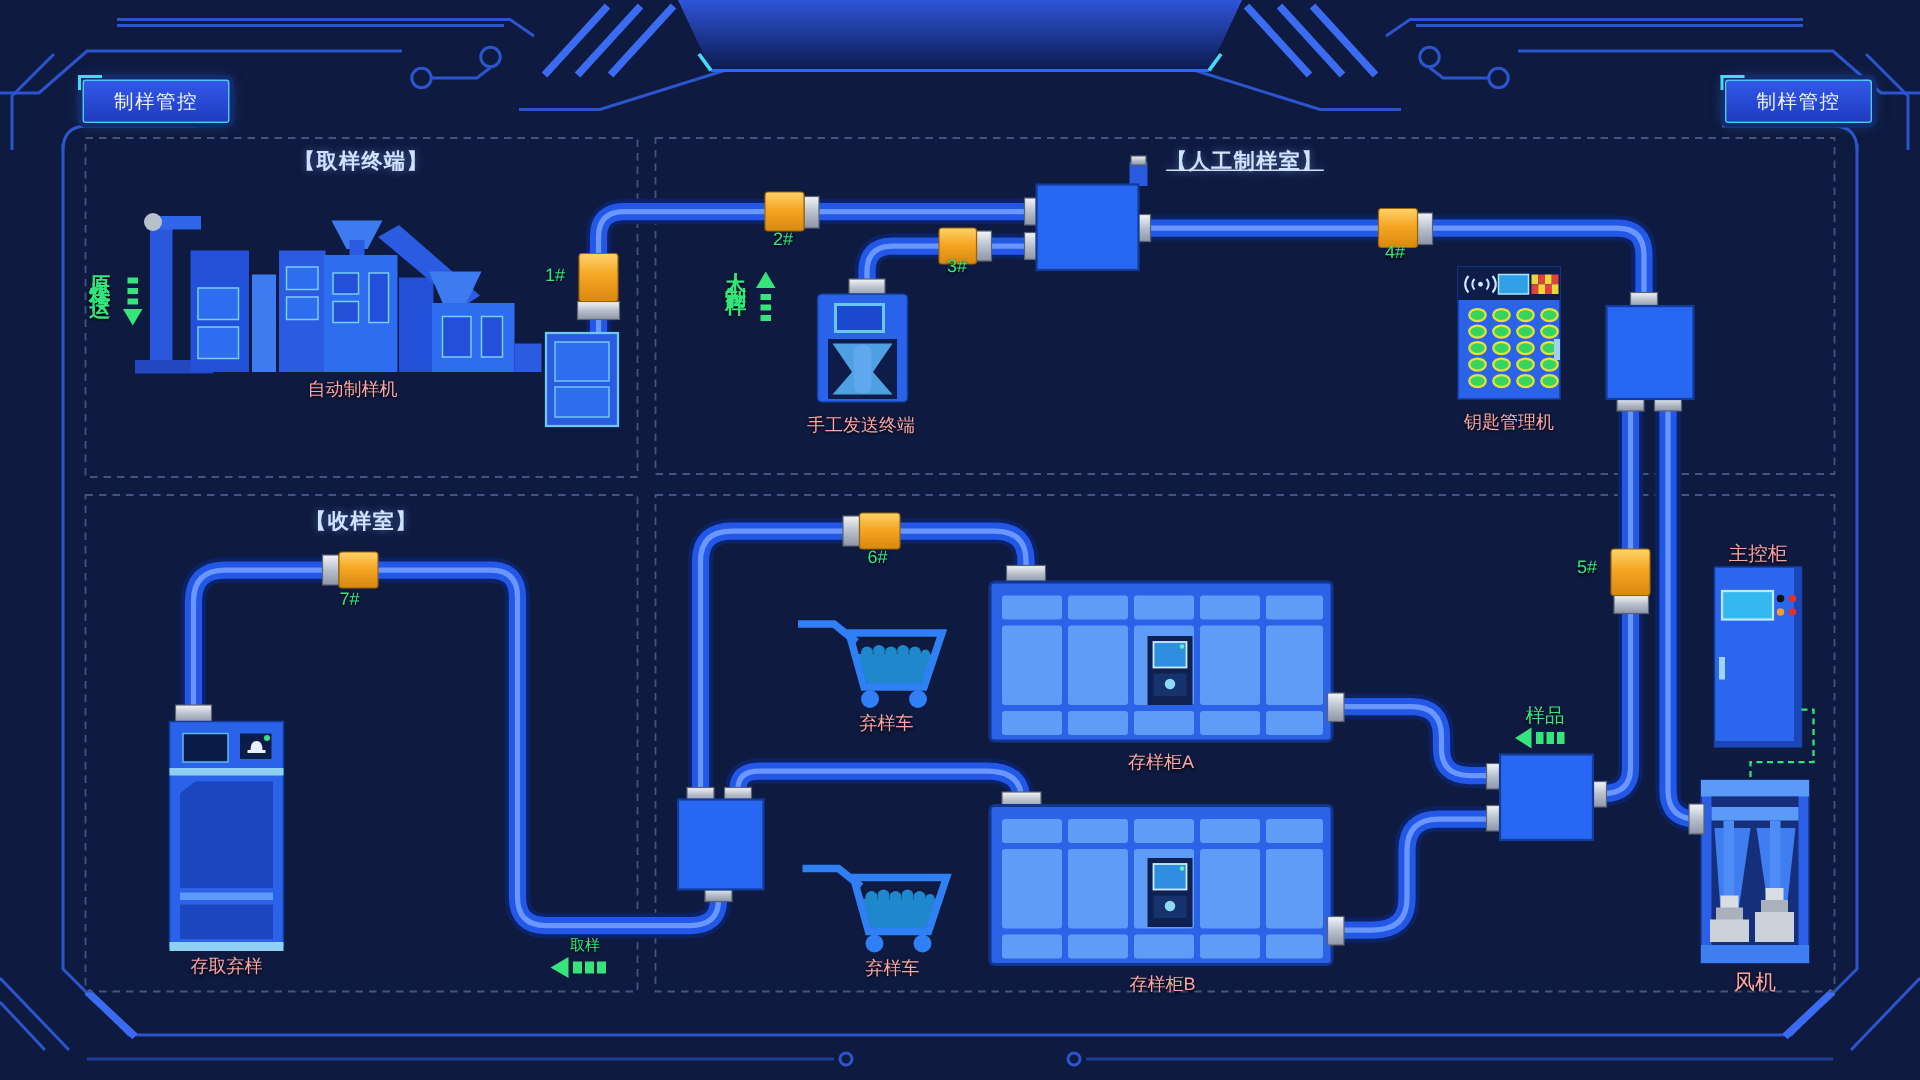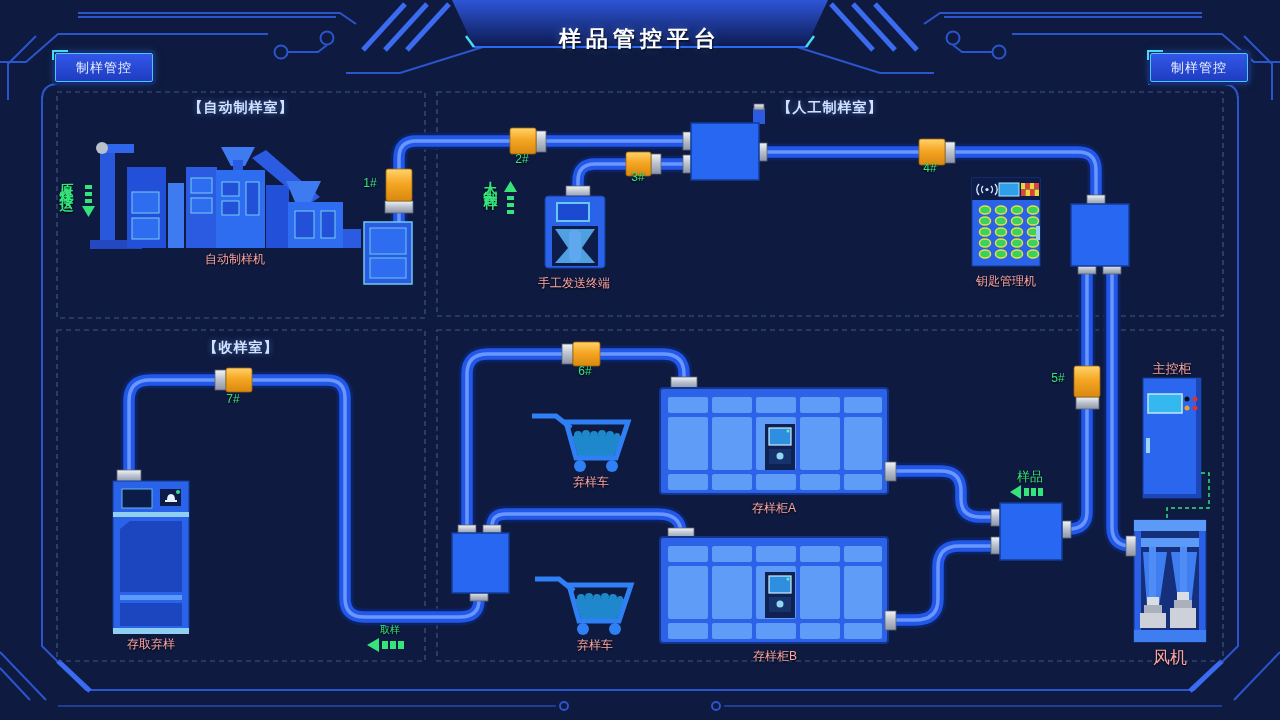--- a/index.html
+++ b/index.html
@@ -445,39 +445,38 @@
         <rect x="1038" y="488" width="5" height="8"></rect>
   </g>
   <g fill="#35e57c">
     <polygon points="367,645 379,638 379,652"></polygon>
     <rect x="382" y="641" width="6" height="8"></rect>
         <rect x="390" y="641" width="6" height="8"></rect>
         <rect x="398" y="641" width="6" height="8"></rect>
   </g>
 </svg>
 
-<div class="lbl title" style="left:460px;top:24px;width:360px;">样品管控平台</div>
 
 <div class="btn" style="left:55px;top:53px;">制样管控</div>
 <div class="btn" style="left:1150px;top:53px;">制样管控</div>
 
-<div class="lbl room-label" style="left:57px;top:99px;width:368px;">【自动制样室】</div>
-<div class="lbl room-label" style="left:437px;top:99px;width:786px;">【人工制样室】</div>
+<div class="lbl room-label" style="left:57px;top:99px;width:368px;">【取样终端】</div>
+<div class="lbl room-label" style="left:437px;top:99px;width:786px;text-decoration:underline;">【人工制样室】</div>
 <div class="lbl room-label" style="left:57px;top:339px;width:368px;">【收样室】</div>
 
 <div class="lbl orange" style="left:160px;top:251px;width:150px;">自动制样机</div>
 <div class="lbl orange" style="left:504px;top:275px;width:140px;">手工发送终端</div>
 <div class="lbl orange" style="left:936px;top:273px;width:140px;">钥匙管理机</div>
 <div class="lbl orange" style="left:81px;top:636px;width:140px;">存取弃样</div>
 <div class="lbl orange" style="left:521px;top:474px;width:140px;">弃样车</div>
 <div class="lbl orange" style="left:525px;top:637px;width:140px;">弃样车</div>
 <div class="lbl orange" style="left:704px;top:500px;width:140px;">存样柜A</div>
 <div class="lbl orange" style="left:705px;top:648px;width:140px;">存样柜B</div>
 <div class="lbl orange" style="left:1112px;top:360px;width:120px;font-size:13px;">主控柜</div>
-<div class="lbl orange" style="left:1110px;top:646px;width:120px;font-size:17px;">风机</div>
+<div class="lbl orange" style="left:1110px;top:646px;width:120px;font-size:14px;">风机</div>
 
 <div class="lbl green" style="left:356px;top:176px;width:28px;">1#</div>
 <div class="lbl green" style="left:504px;top:152px;width:36px;">2#</div>
 <div class="lbl green" style="left:620px;top:170px;width:36px;">3#</div>
 <div class="lbl green" style="left:912px;top:161px;width:36px;">4#</div>
 <div class="lbl green" style="left:1044px;top:371px;width:28px;">5#</div>
 <div class="lbl green" style="left:570px;top:364px;width:30px;">6#</div>
 <div class="lbl green" style="left:218px;top:392px;width:30px;">7#</div>
 
 <div class="lbl vlabel" style="left:58px;top:172px;">原煤传运</div>

